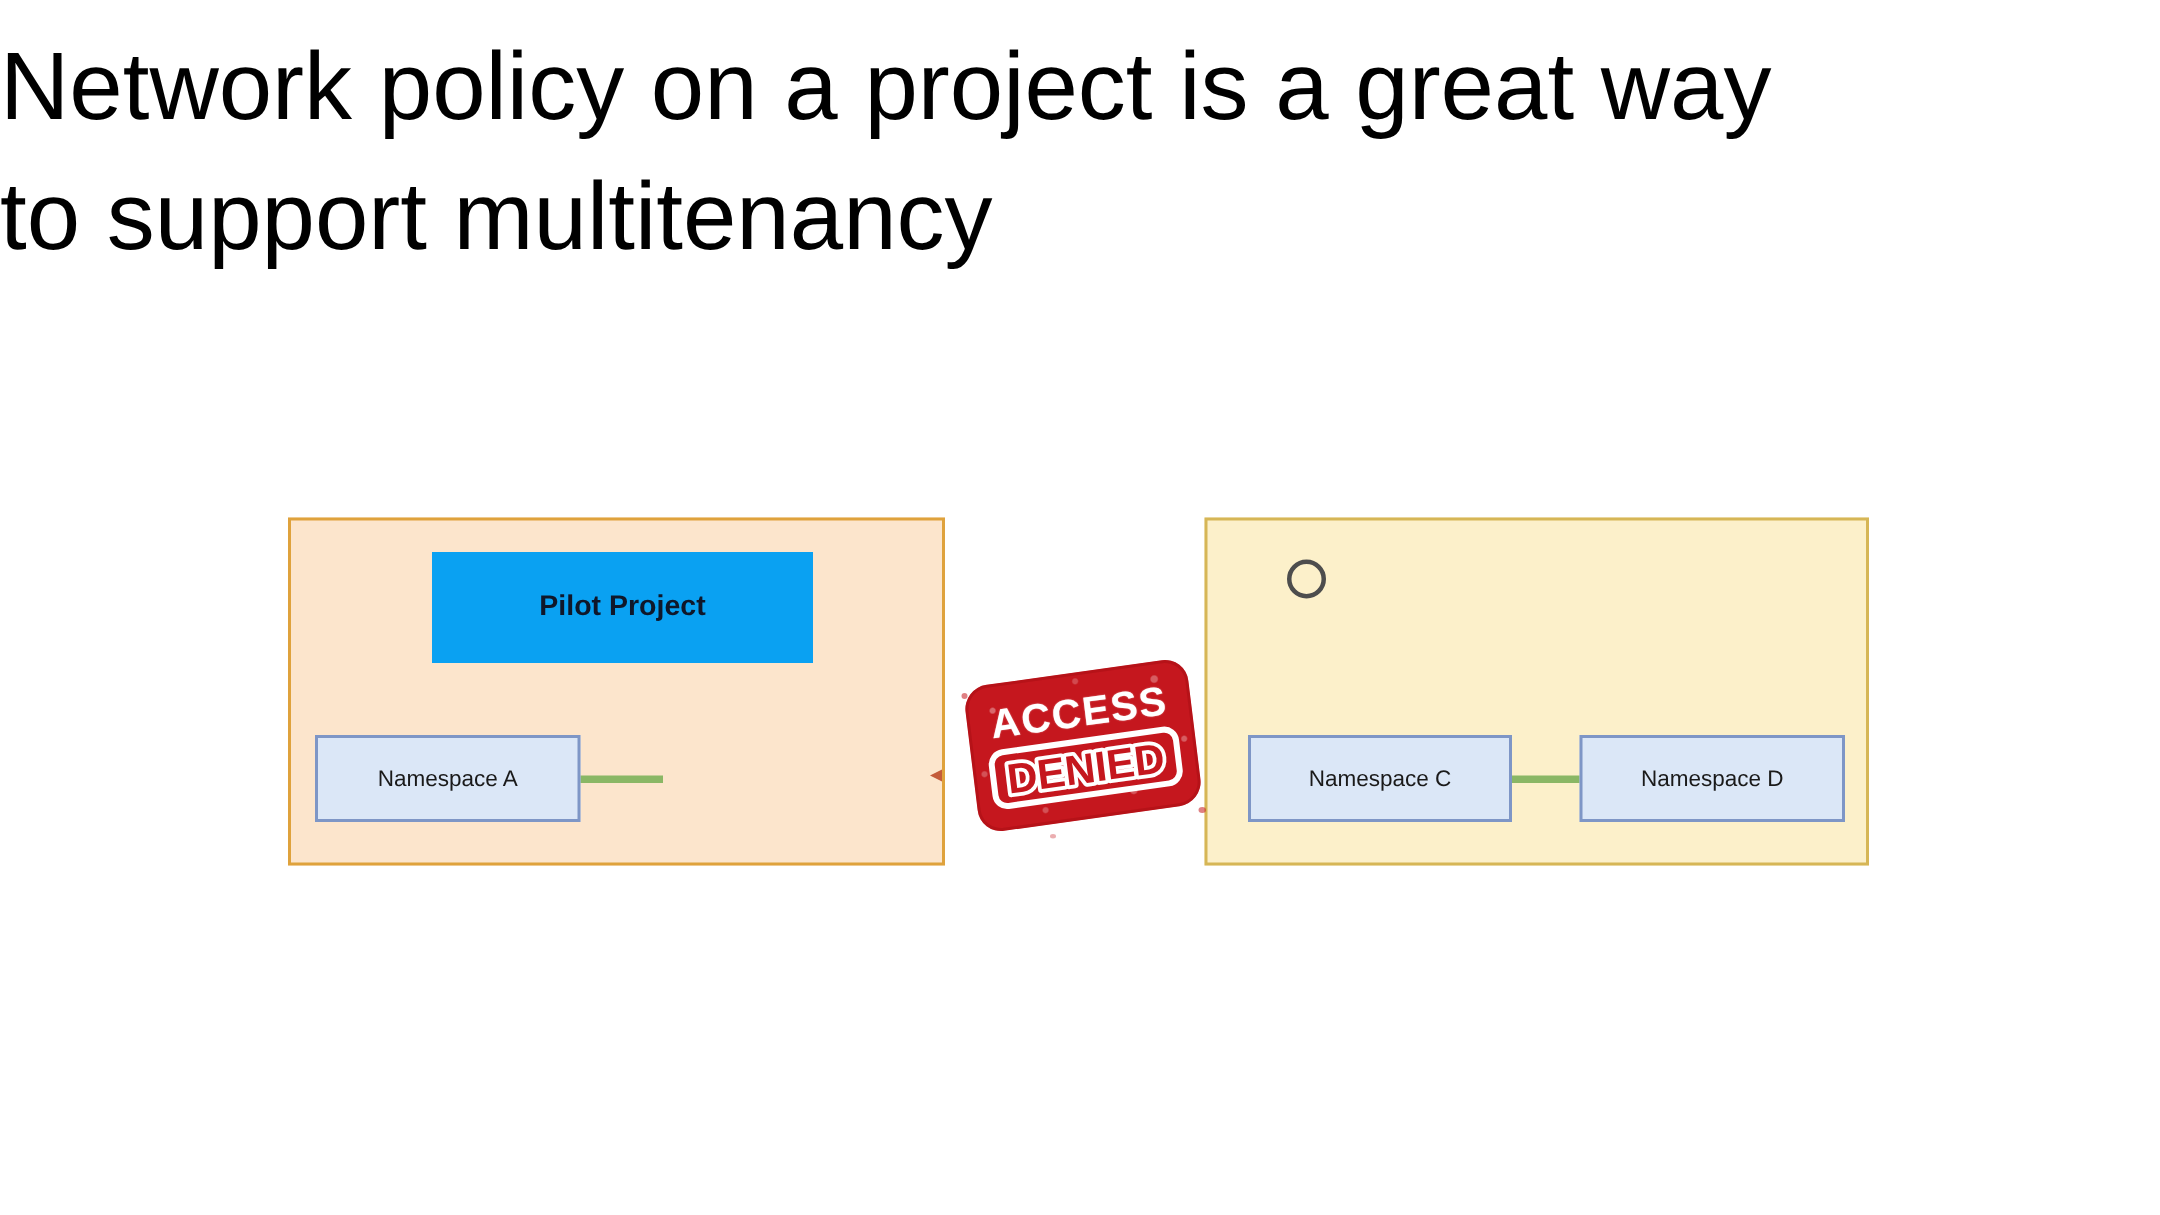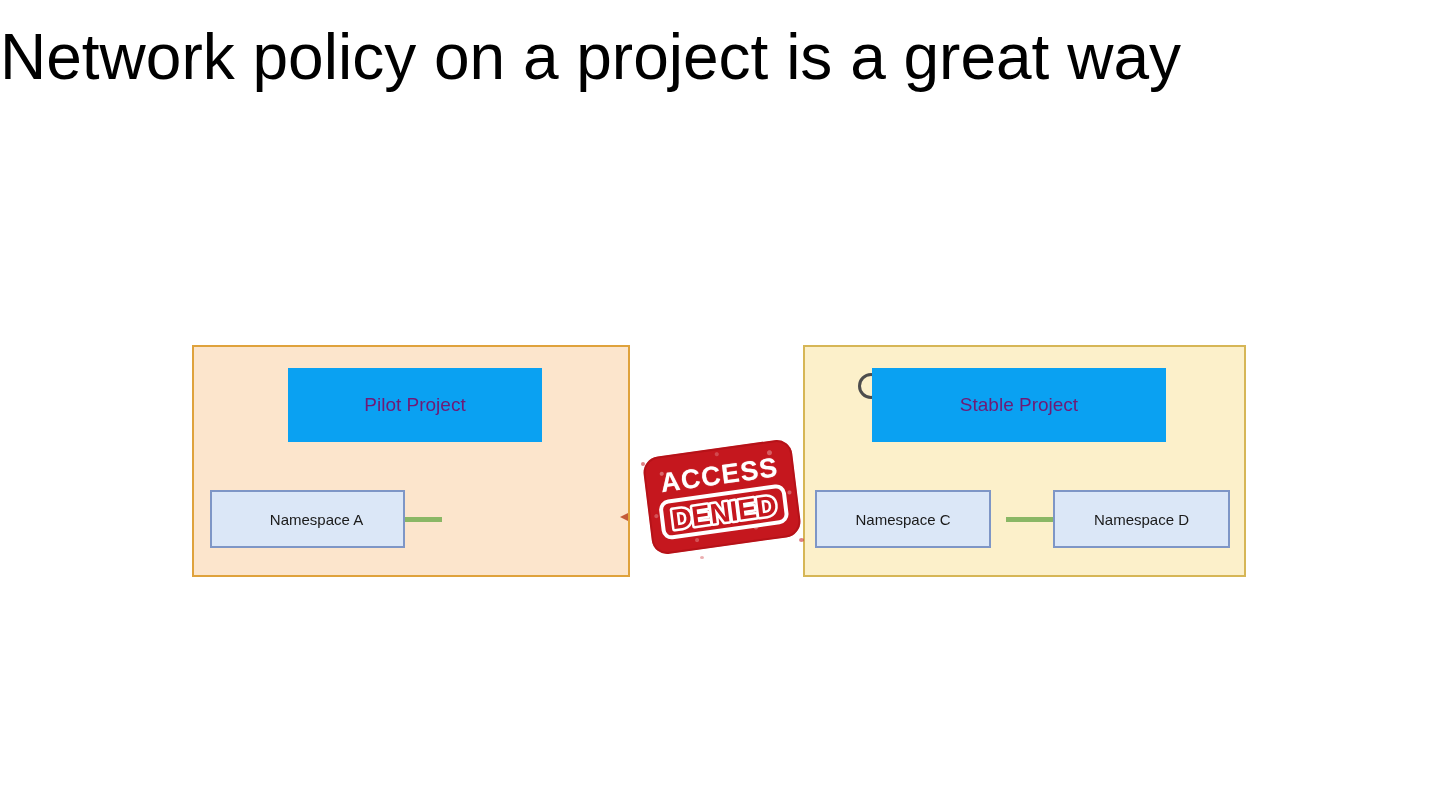--- a/index.html
+++ b/index.html
@@ -45,23 +45,23 @@
     left: 803px;
     width: 439px;
     background: #FCF0CA;
     border-color: #D6B656;
   }
 
   .project-header {
     position: absolute;
     height: 74px;
     background: #0AA1F2;
-    color: #701a75;
+    color: #0f172a;
     font-size: 19px;
-    font-weight: 400;
+    font-weight: 700;
     display: flex;
     align-items: center;
     justify-content: center;
     z-index: 2;
   }
   .project-pilot .project-header { left: 94px; top: 21px; width: 254px; }
   .project-stable .project-header { left: 67px; top: 21px; width: 294px; }
 
   
   .artifact-ring {
@@ -82,23 +82,23 @@
     height: 54px;
     background: #DBE7F7;
     border: 2px solid #7E96C6;
     color: #1a1a1a;
     font-size: 15px;
     display: flex;
     align-items: center;
     justify-content: center;
     z-index: 2;
   }
-  .project-pilot .ns-left  { left: 16px;  width: 173px; padding-left: 18px; }
+  .project-pilot .ns-left  { left: 16px;  width: 173px; }
   .project-pilot .ns-right { left: 246px; width: 173px; }
-  .project-stable .ns-left  { left: 10px;  width: 172px; }
+  .project-stable .ns-left  { left: 27px;  width: 172px; }
   .project-stable .ns-right { left: 248px; width: 173px; }
 
   .connector {
     position: absolute;
     top: 170px;
     height: 5px;
     background: #8AB765;
     z-index: 1;
   }
   .project-pilot .connector { left: 191px; width: 57px; }
@@ -177,31 +177,31 @@
   .speck-2 { left: 799px; top: 538px; width: 5px; height: 4px; }
   .speck-3 { left: 700px; top: 556px; width: 4px; height: 3px; opacity: 0.35; }
 </style>
 </head>
 <body>
 
 <div class="slide">
 
   <div class="title">
     <div class="title-line">Network policy on a project is a great way</div>
+    <div class="title-line">to support multitenancy</div>
   </div>
 
   <div class="project project-pilot">
     <div class="project-header">Pilot Project</div>
     <div class="connector"></div>
     <div class="namespace ns-left">Namespace A</div>
   </div>
 
   <div class="project project-stable">
     <div class="artifact-ring"></div>
-    <div class="project-header">Stable Project</div>
     <div class="connector"></div>
     <div class="namespace ns-left">Namespace C</div>
     <div class="namespace ns-right">Namespace D</div>
   </div>
 
   <div class="denied-arrowhead"></div>
 
   <div class="stamp">
     <div class="stamp-access">ACCESS</div>
     <div class="stamp-denied-box">

